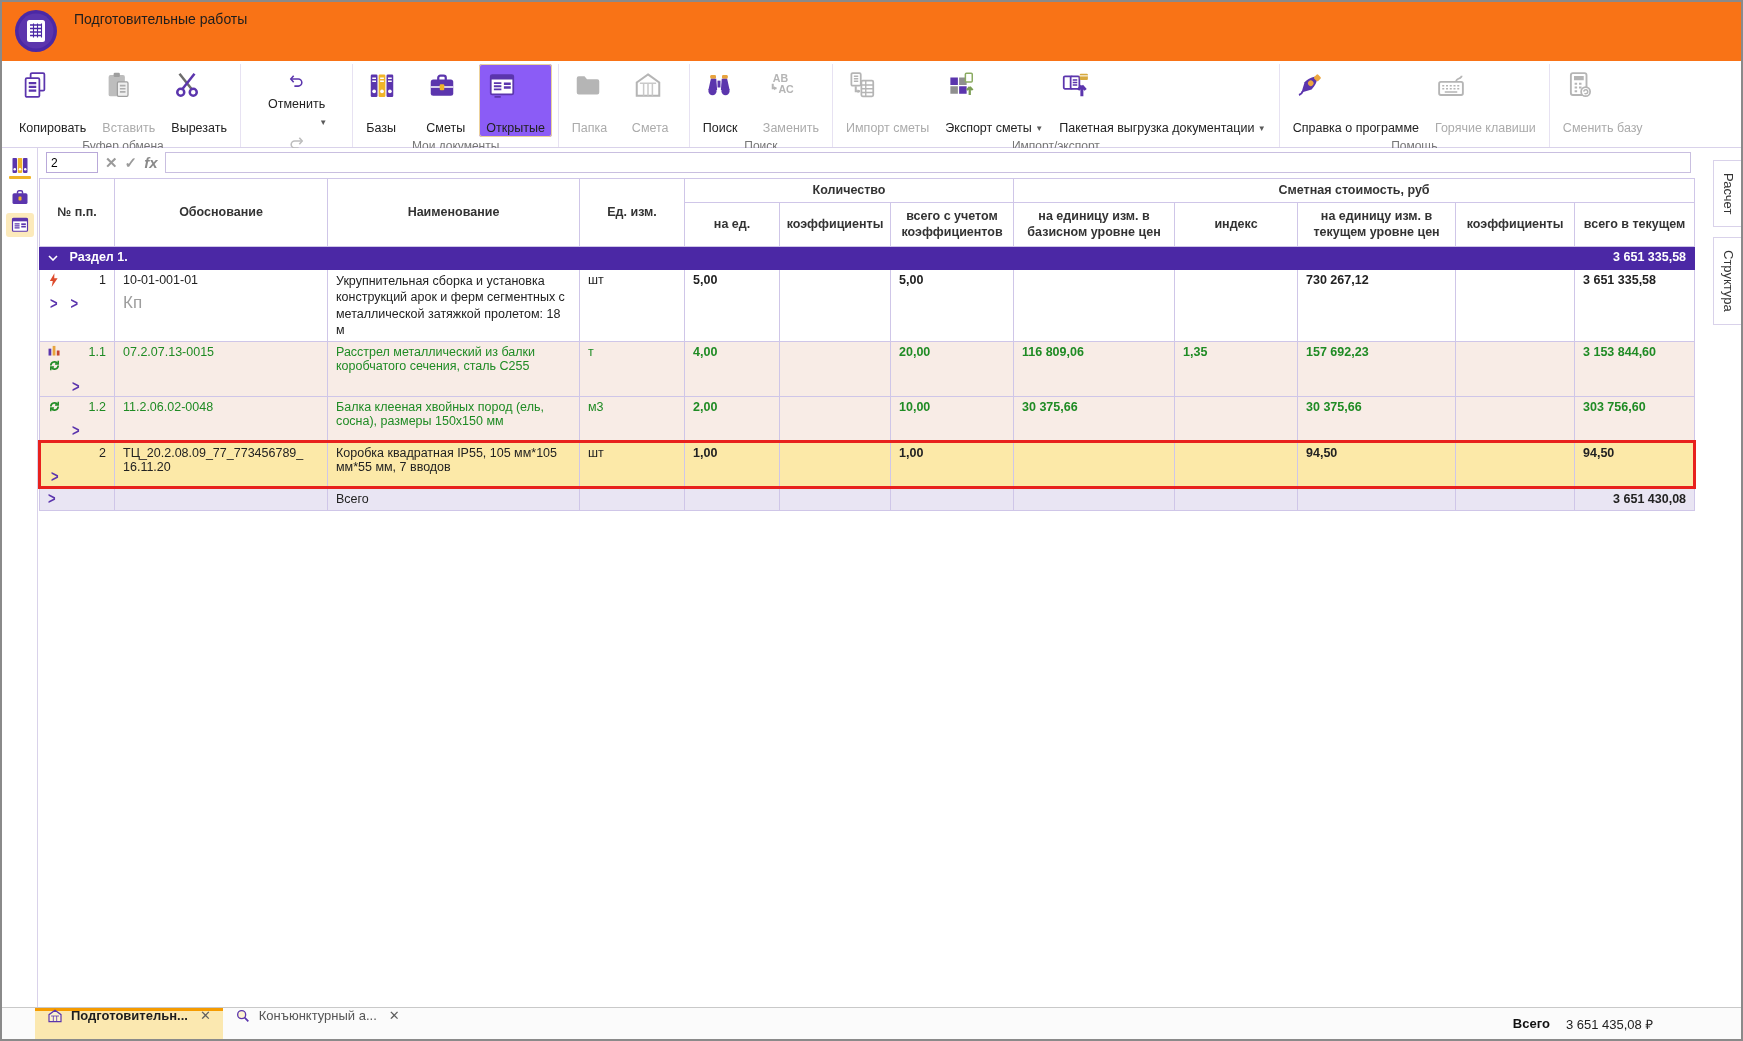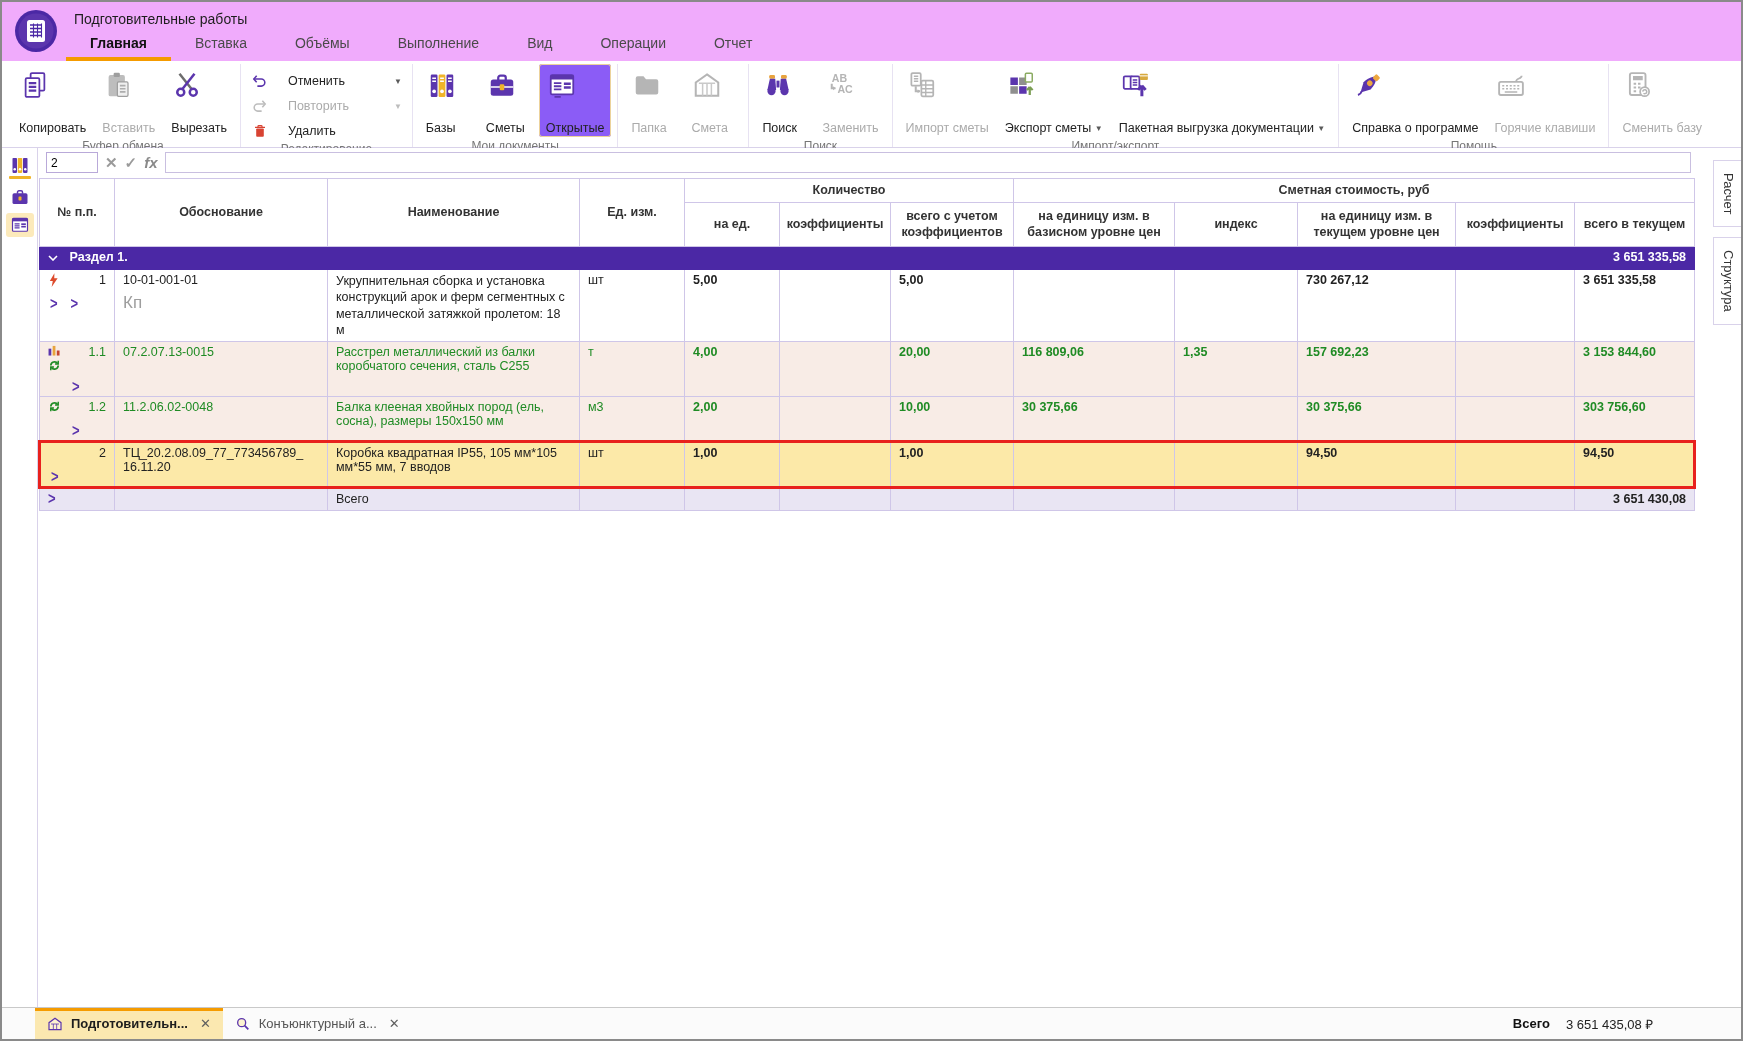--- a/index.html
+++ b/index.html
@@ -2,42 +2,42 @@
 <html><head>
 <meta charset="utf-8">
 <style>
   * { box-sizing: border-box; margin: 0; padding: 0; }
   html,body { background:#e9e9e9; }
   body { font-family: "Liberation Sans", sans-serif; }
   .window{ width:1743px; height:1041px; border:2px solid #8a8a8a; background:#fff;
            display:flex; flex-direction:column; overflow:hidden; }
 
   
-  .titlebar{ position:relative; height:59px; background:#f0abfc; flex:0 0 auto; }
+  .titlebar{ position:relative; height:59px; background:#f97316; flex:0 0 auto; }
   .applogo{ position:absolute; left:12px; top:7px; width:44px; height:44px; }
   .apptitle{ position:absolute; left:72px; top:9px; font-size:14px; color:#1e1e1e; }
   .ribbon-tabs{ position:absolute; left:64px; bottom:0; display:flex; }
   .rtab{ padding:7px 24px 6px 24px; font-size:14px; color:#4a4a4a; border-bottom:4px solid transparent; cursor:default; }
   .rtab.active{ color:#111; font-weight:bold; border-bottom:4px solid #f59b00; }
 
   
   .ribbon{ flex:0 0 auto; height:87px; display:flex; background:#fff; border-bottom:1px solid #d9d2ea; padding:3px 4px 0 4px; }
   .rgroup{ display:flex; flex-direction:column; padding:0 6px; border-right:1px solid #e7e2f2; }
   .rgroup:last-child{ border-right:none; }
   .rgroup-body{ flex:1; display:flex; align-items:flex-start; justify-content:center; gap:2px; }
   .rgroup-label{ text-align:center; font-size:12px; color:#767676; padding:2px 4px 4px 4px; }
   .rbtn{ display:flex; flex-direction:column; align-items:flex-start; padding:5px 7px 2px 7px; gap:20px;
          font-size:12.5px; color:#222; border-radius:3px; text-align:center; line-height:1.15; min-width:58px; }
   .rbtn .ric{ width:32px; height:32px; display:flex; align-items:center; justify-content:center; }
   .rbtn.selected{ background:#8b5cf6; box-shadow:0 0 0 1px #ecd29b inset; }
   .rbtn.disabled{ color:#ababab; }
   .caret{ font-size:8px; color:#5a5a5a; vertical-align:middle; }
   .disabled .caret, .srow.disabled .caret{ color:#bdbdbd; }
   .stack{ display:flex; flex-direction:column; justify-content:center; gap:7px; padding:8px 4px 0 4px; }
-  .srow{ display:flex; align-items:center; gap:19px; font-size:12.5px; color:#222; }
+  .srow{ display:flex; align-items:center; gap:7px; font-size:12.5px; color:#222;flex-direction:column; }
   .srow.disabled{ color:#ababab; }
   .srow .sic{ width:18px; height:18px; display:flex; align-items:center; justify-content:center; }
   .srow .scaret{ margin-left:auto; padding-left:26px; }
 
   
   .centercol{ flex:1; display:flex; flex-direction:column; min-width:0; }
   .formulabar{ flex:0 0 auto; height:29px; display:flex; align-items:center; gap:7px; padding:4px 22px 4px 8px; background:#fff; }
   .cellref{ width:52px; height:21px; border:1px solid #b9a9d9; font-size:12px; padding:0 4px; font-family:"Liberation Sans",sans-serif; }
   .fbtn{ color:#9a9a9a; font-size:15px; font-weight:bold; line-height:1; }
   .fx{ color:#8a8a8a; font-size:15px; font-weight:bold; font-style:italic; }
@@ -74,21 +74,21 @@
   .cellnum{ display:flex; justify-content:space-between; align-items:flex-start; min-height:16px; }
   .row-icons{ display:flex; flex-direction:column; gap:3px; align-items:flex-start; }
   .chev{ color:#5b35ad; font-weight:bold; font-size:13px; line-height:1; display:inline-block; transform:scaleY(1.25); }
   .chevrons{ display:flex; gap:13px; margin-top:8px; padding-left:2px; }
   .chevrons.indent{ padding-left:24px; }
   .basis-note{ color:#9e9e9e; font-size:17px; margin-top:6px; }
   .r1name{ line-height:1.3; }
 
   
   .statusbar{ flex:0 0 auto; height:32px; border-top:1px solid #c9c9c9; background:#fbfbfb; display:flex; align-items:stretch; padding-left:33px; }
-  .dtab{ display:flex; align-items:center; gap:8px; padding:0 12px; font-size:13px; color:#555; }
+  .dtab{ display:flex; gap:8px; padding:0 12px; font-size:13px; color:#555; }
   .dtab .dic{ width:16px; height:16px; display:flex; align-items:center; justify-content:center; }
   .dtab.active{ background:#fbe8b0; box-shadow:inset 0 3px 0 #f59b00; color:#1d1d1d; font-weight:bold; }
   .dclose{ color:#5f5f5f; font-size:13px; font-weight:normal; padding-left:4px; }
   .sb-total{ margin-left:auto; display:flex; align-items:center; gap:16px; padding-right:88px; font-size:13px; }
   .sb-total .lbl{ font-weight:bold; color:#111; }
   .sb-total .val{ color:#222; }
 </style>
 </head>
 <body>
 
@@ -100,29 +100,20 @@
         <circle cx="22" cy="22" r="21" fill="#4b28a5"></circle>
         <circle cx="22" cy="22" r="17.5" fill="#5b35ad"></circle>
         <rect x="13" y="11" width="18" height="22" rx="2.5" fill="#fff"></rect>
         <g stroke="#4b28a5" stroke-width="1.4">
           <path d="M16 16 h12 M16 19.5 h12 M16 23 h12 M16 26.5 h12"></path>
           <path d="M19.5 14.5 v14 M23.5 14.5 v14 M27.5 14.5 v14" stroke-width="1.1"></path>
         </g>
       </svg>
     </span>
     <div class="apptitle">Подготовительные работы</div>
-    <div class="ribbon-tabs">
-      <div class="rtab active">Главная</div>
-      <div class="rtab">Вставка</div>
-      <div class="rtab">Объёмы</div>
-      <div class="rtab">Выполнение</div>
-      <div class="rtab">Вид</div>
-      <div class="rtab">Операции</div>
-      <div class="rtab">Отчет</div>
-    </div>
   </div>
 
   <div class="ribbon">
 
     <div class="rgroup">
       <div class="rgroup-body">
         <div class="rbtn">
           <span class="ric">
             <svg viewBox="0 0 24 24" width="30" height="30">
               <rect x="8.5" y="2.5" width="11" height="14" rx="1" fill="#fff" stroke="#5b35ad" stroke-width="1.4"></rect>

